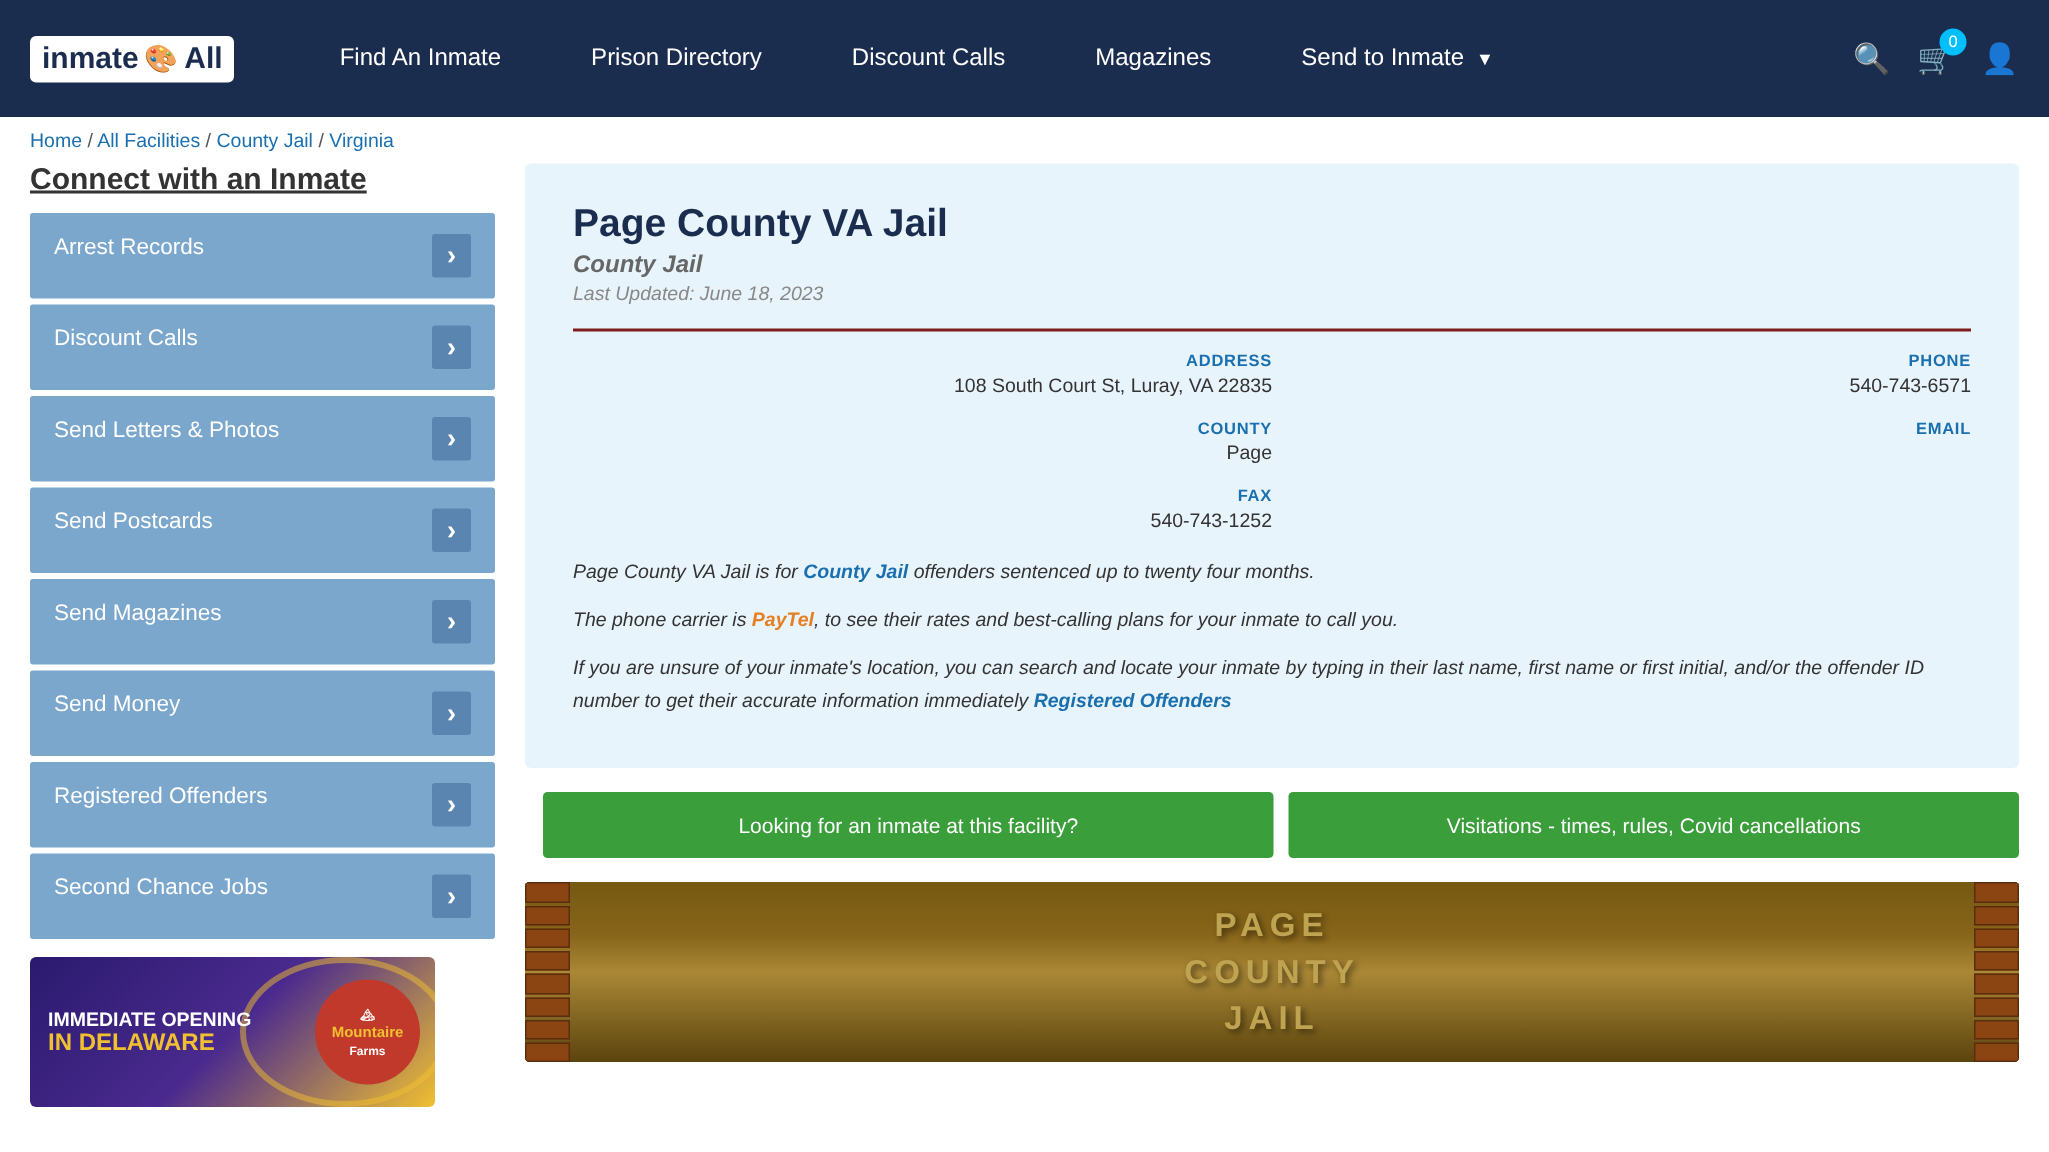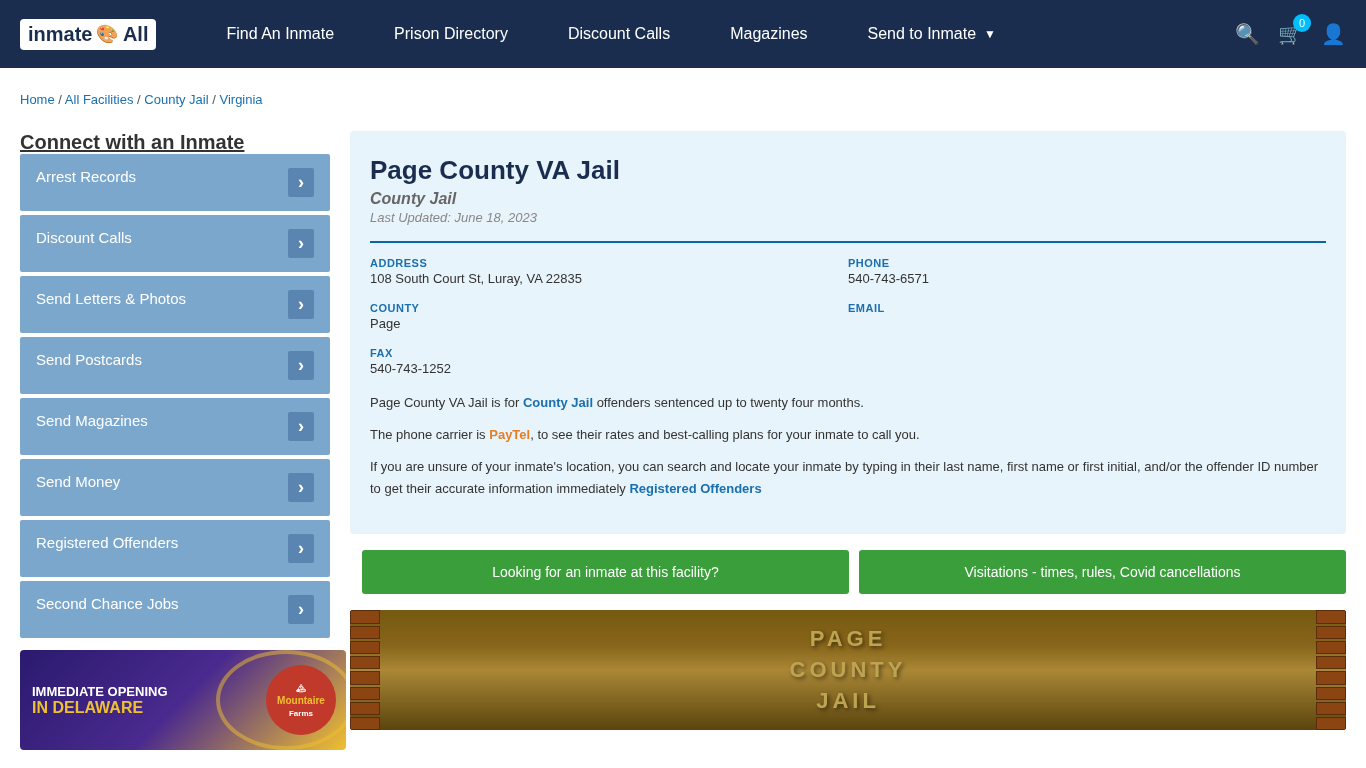--- a/index.html
+++ b/index.html
@@ -4,21 +4,21 @@
   <style>
     * { margin: 0; padding: 0; box-sizing: border-box; }
     body { font-family: Arial, sans-serif; font-size: 14px; color: #333; background: #fff; width: 1366px; }
 
     
     .navbar {
       background: #1a2d4e;
       display: flex;
       align-items: center;
       padding: 0 20px;
-      height: 68px;
+      height: 78px;
     }
     .navbar-logo {
       margin-right: 40px;
       display: flex;
       align-items: center;
     }
     .logo-box {
       background: #fff;
       border-radius: 4px;
       padding: 4px 8px;
@@ -81,21 +81,21 @@
       width: 18px;
       height: 18px;
       font-size: 11px;
       display: flex;
       align-items: center;
       justify-content: center;
     }
 
     
     .breadcrumb {
-      padding: 24px 20px;
+      padding: 8px 20px;
       font-size: 13px;
       border-radius: 11px;
     }
     .breadcrumb a {
       color: #1a6faf;
       text-decoration: none;
     }
     .breadcrumb span { color: #555; }
 
     
@@ -107,21 +107,21 @@
 
     
     .sidebar {
       width: 310px;
       flex-shrink: 0;
     }
     .sidebar-title {
       font-size: 20px;
       font-weight: bold;
       text-decoration: underline;
-      margin-bottom: 0;
+      margin-bottom: 10px;
       color: #333;
     }
     .sidebar-menu {
       display: flex;
       flex-direction: column;
       gap: 4px;
     }
     .sidebar-item {
       background: #7ba7cc;
       color: #fff;
@@ -137,21 +137,21 @@
     .sidebar-arrow {
       font-size: 18px;
       font-weight: bold;
       background: #5a85b0;
       padding: 4px 10px;
       border-radius: 2px;
     }
 
     .ad-banner {
       margin-top: 12px;
-      width: 326px;
+      width: 270px;
       height: 100px;
       background: linear-gradient(135deg, #2a1a6e 0%, #4a2a8e 50%, #f0c030 100%);
       border-radius: 4px;
       display: flex;
       align-items: center;
       padding: 12px;
       overflow: hidden;
       position: relative;
     }
     .ad-text-block { z-index: 2; }
@@ -203,21 +203,21 @@
       opacity: 0.5;
     }
 
     
     .content {
       flex: 1;
     }
     .facility-card {
       background: #e8f4fb;
       border-radius: 4px;
-      padding: 24px 20px;
+      padding: 24px 32px;
       margin-bottom: 16px;
     }
     .facility-name {
       font-size: 26px;
       font-weight: bold;
       color: #1a2d4e;
       margin-bottom: 4px;
     }
     .facility-type {
       font-size: 16px;
@@ -228,22 +228,23 @@
     }
     .facility-updated {
       font-size: 13px;
       color: #888;
       font-style: italic;
       margin-bottom: 16px;
     }
     .facility-details {
       display: flex;
       gap: 0;
-      border-top: 2px solid #0369a1;
+      border-top: 2px solid #7f1d1d;
       padding-top: 14px;
+      text-align: right;
     }
     .detail-col {
       flex: 1;
       display: flex;
       flex-direction: column;
       gap: 16px;
     }
     .detail-group {}
     .detail-label {
       color: #1a6faf;
@@ -259,20 +260,21 @@
     }
 
     .facility-desc {
       margin-top: 16px;
       font-size: 13px;
       line-height: 1.7;
       color: #333;
     }
     .facility-desc p {
       margin-bottom: 10px;
+      font-style: italic;
     }
     .link-blue { color: #1a6faf; text-decoration: none; font-weight: bold; }
     .link-orange { color: #e67e22; text-decoration: none; font-weight: bold; }
 
     .action-buttons {
       display: flex;
       gap: 10px;
       margin-bottom: 16px;
       margin-left: 12px;
     }

